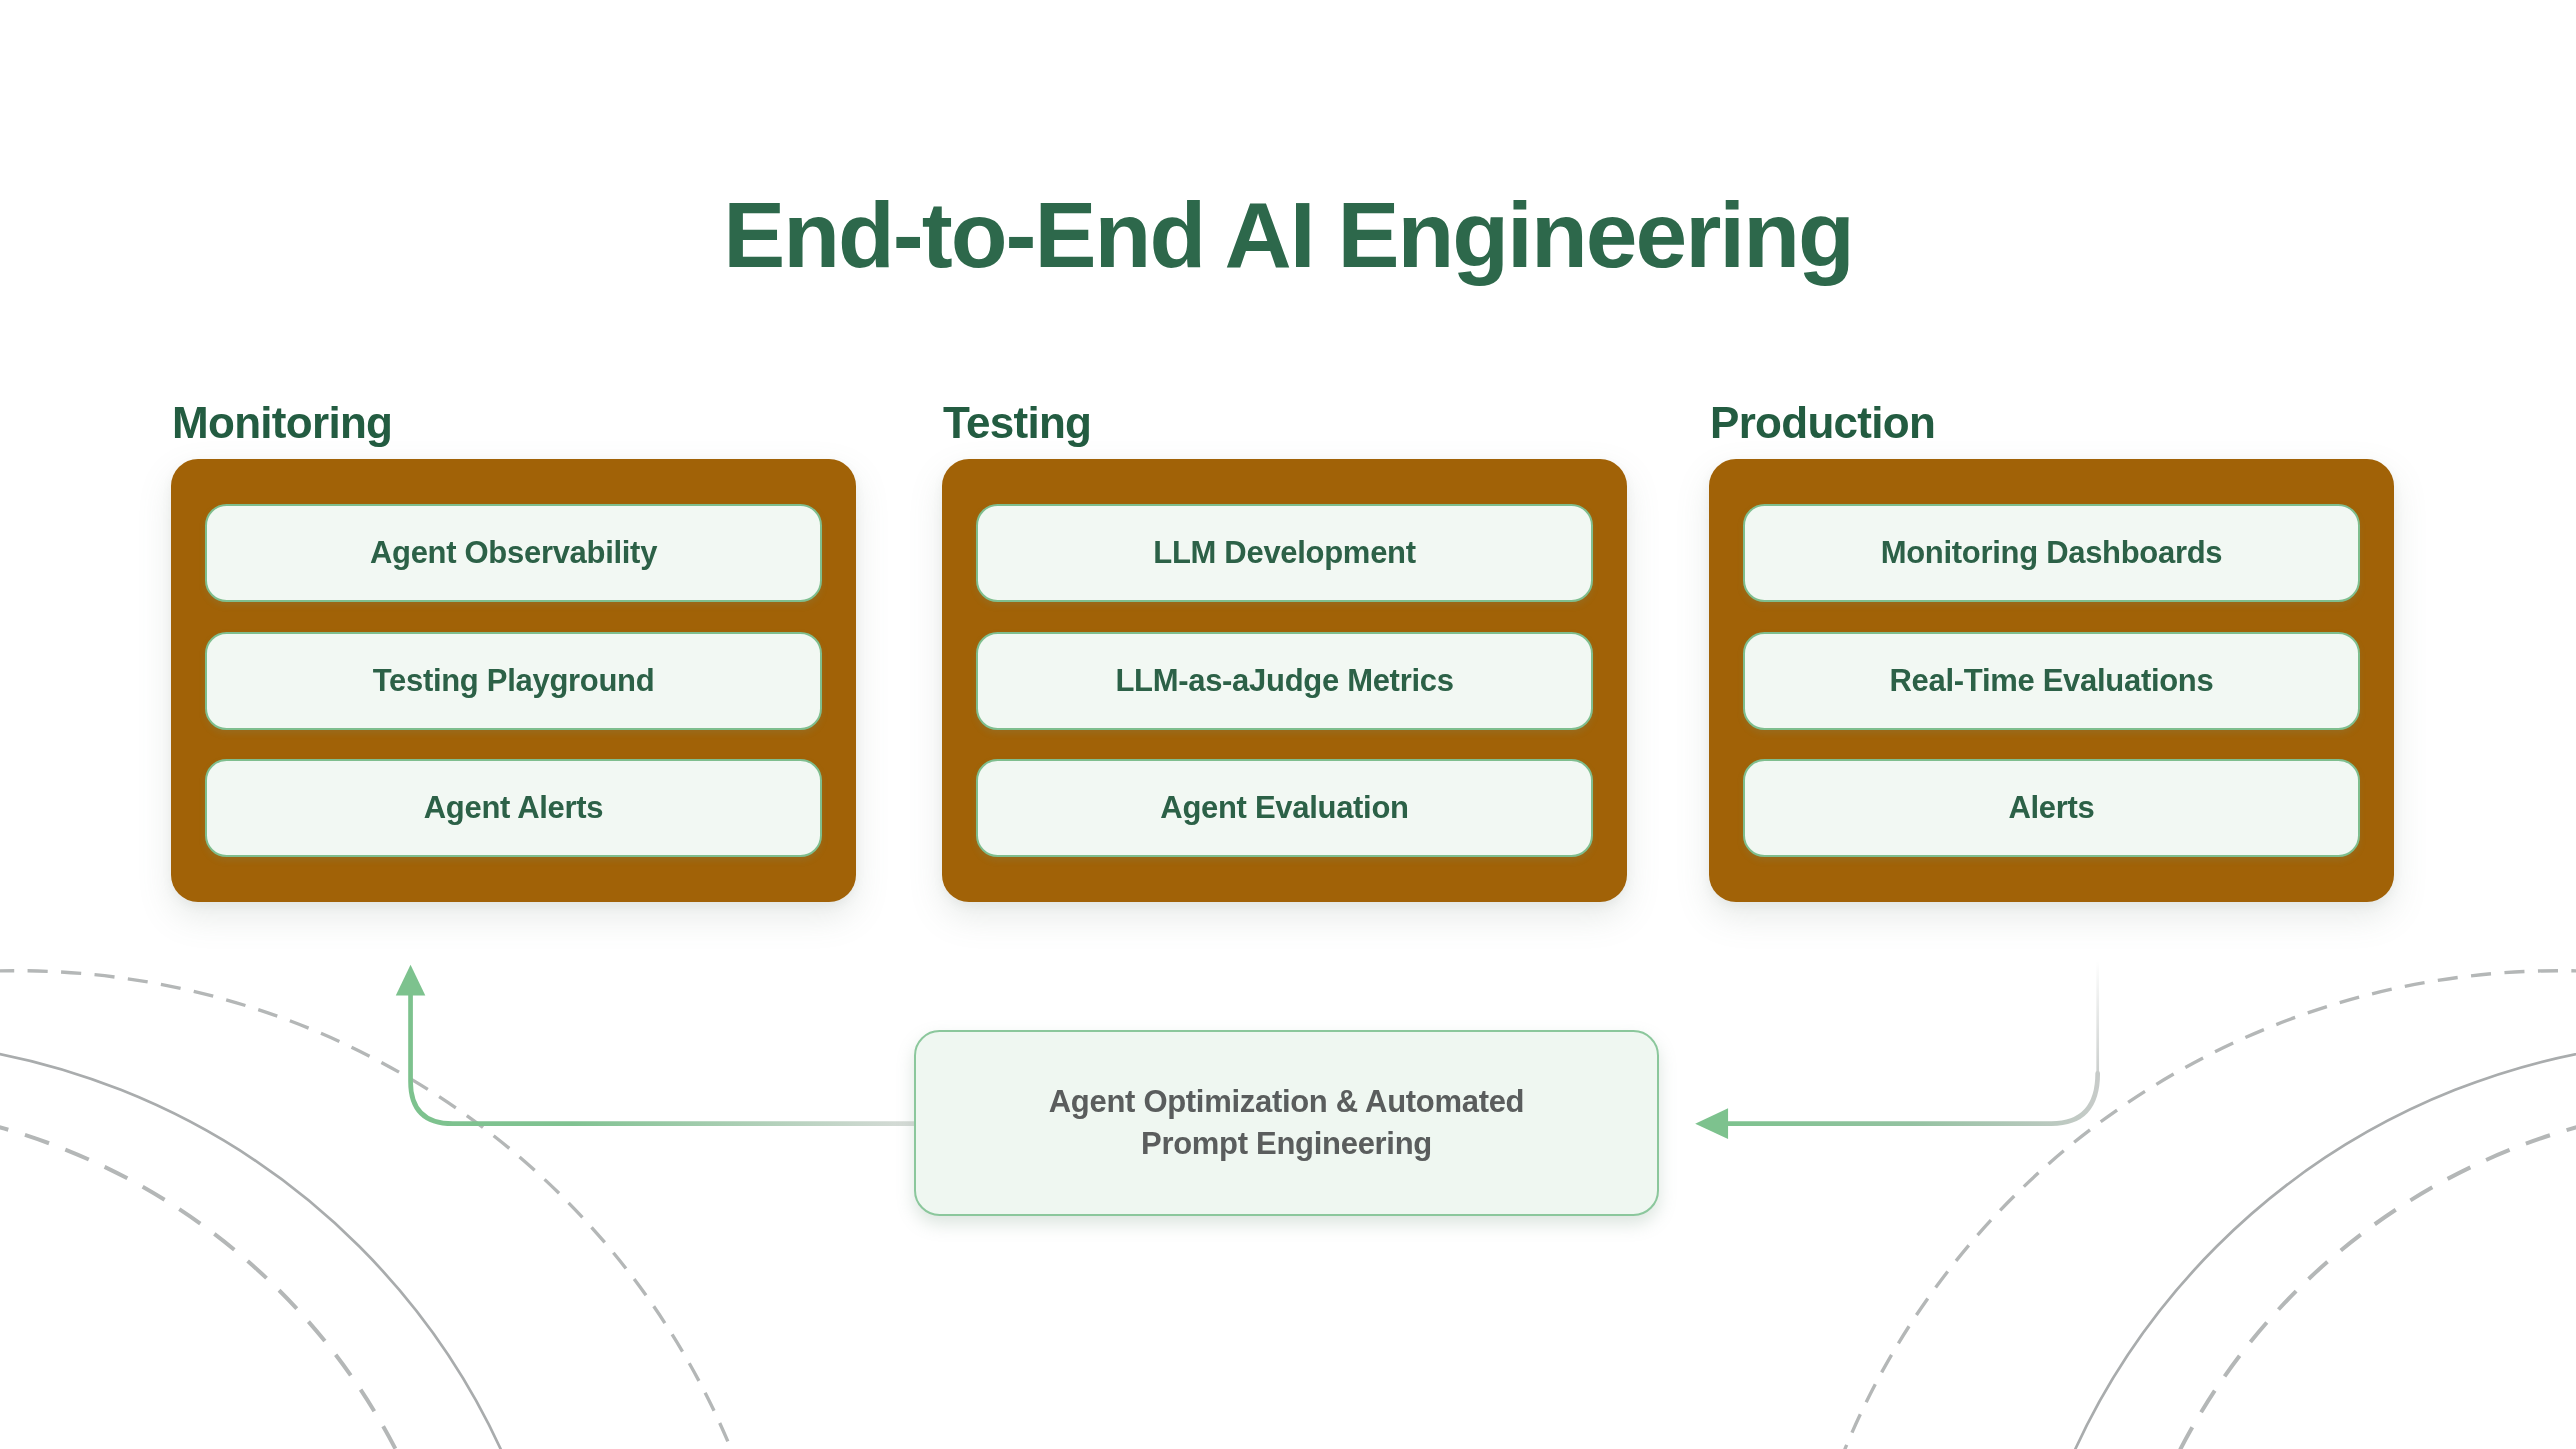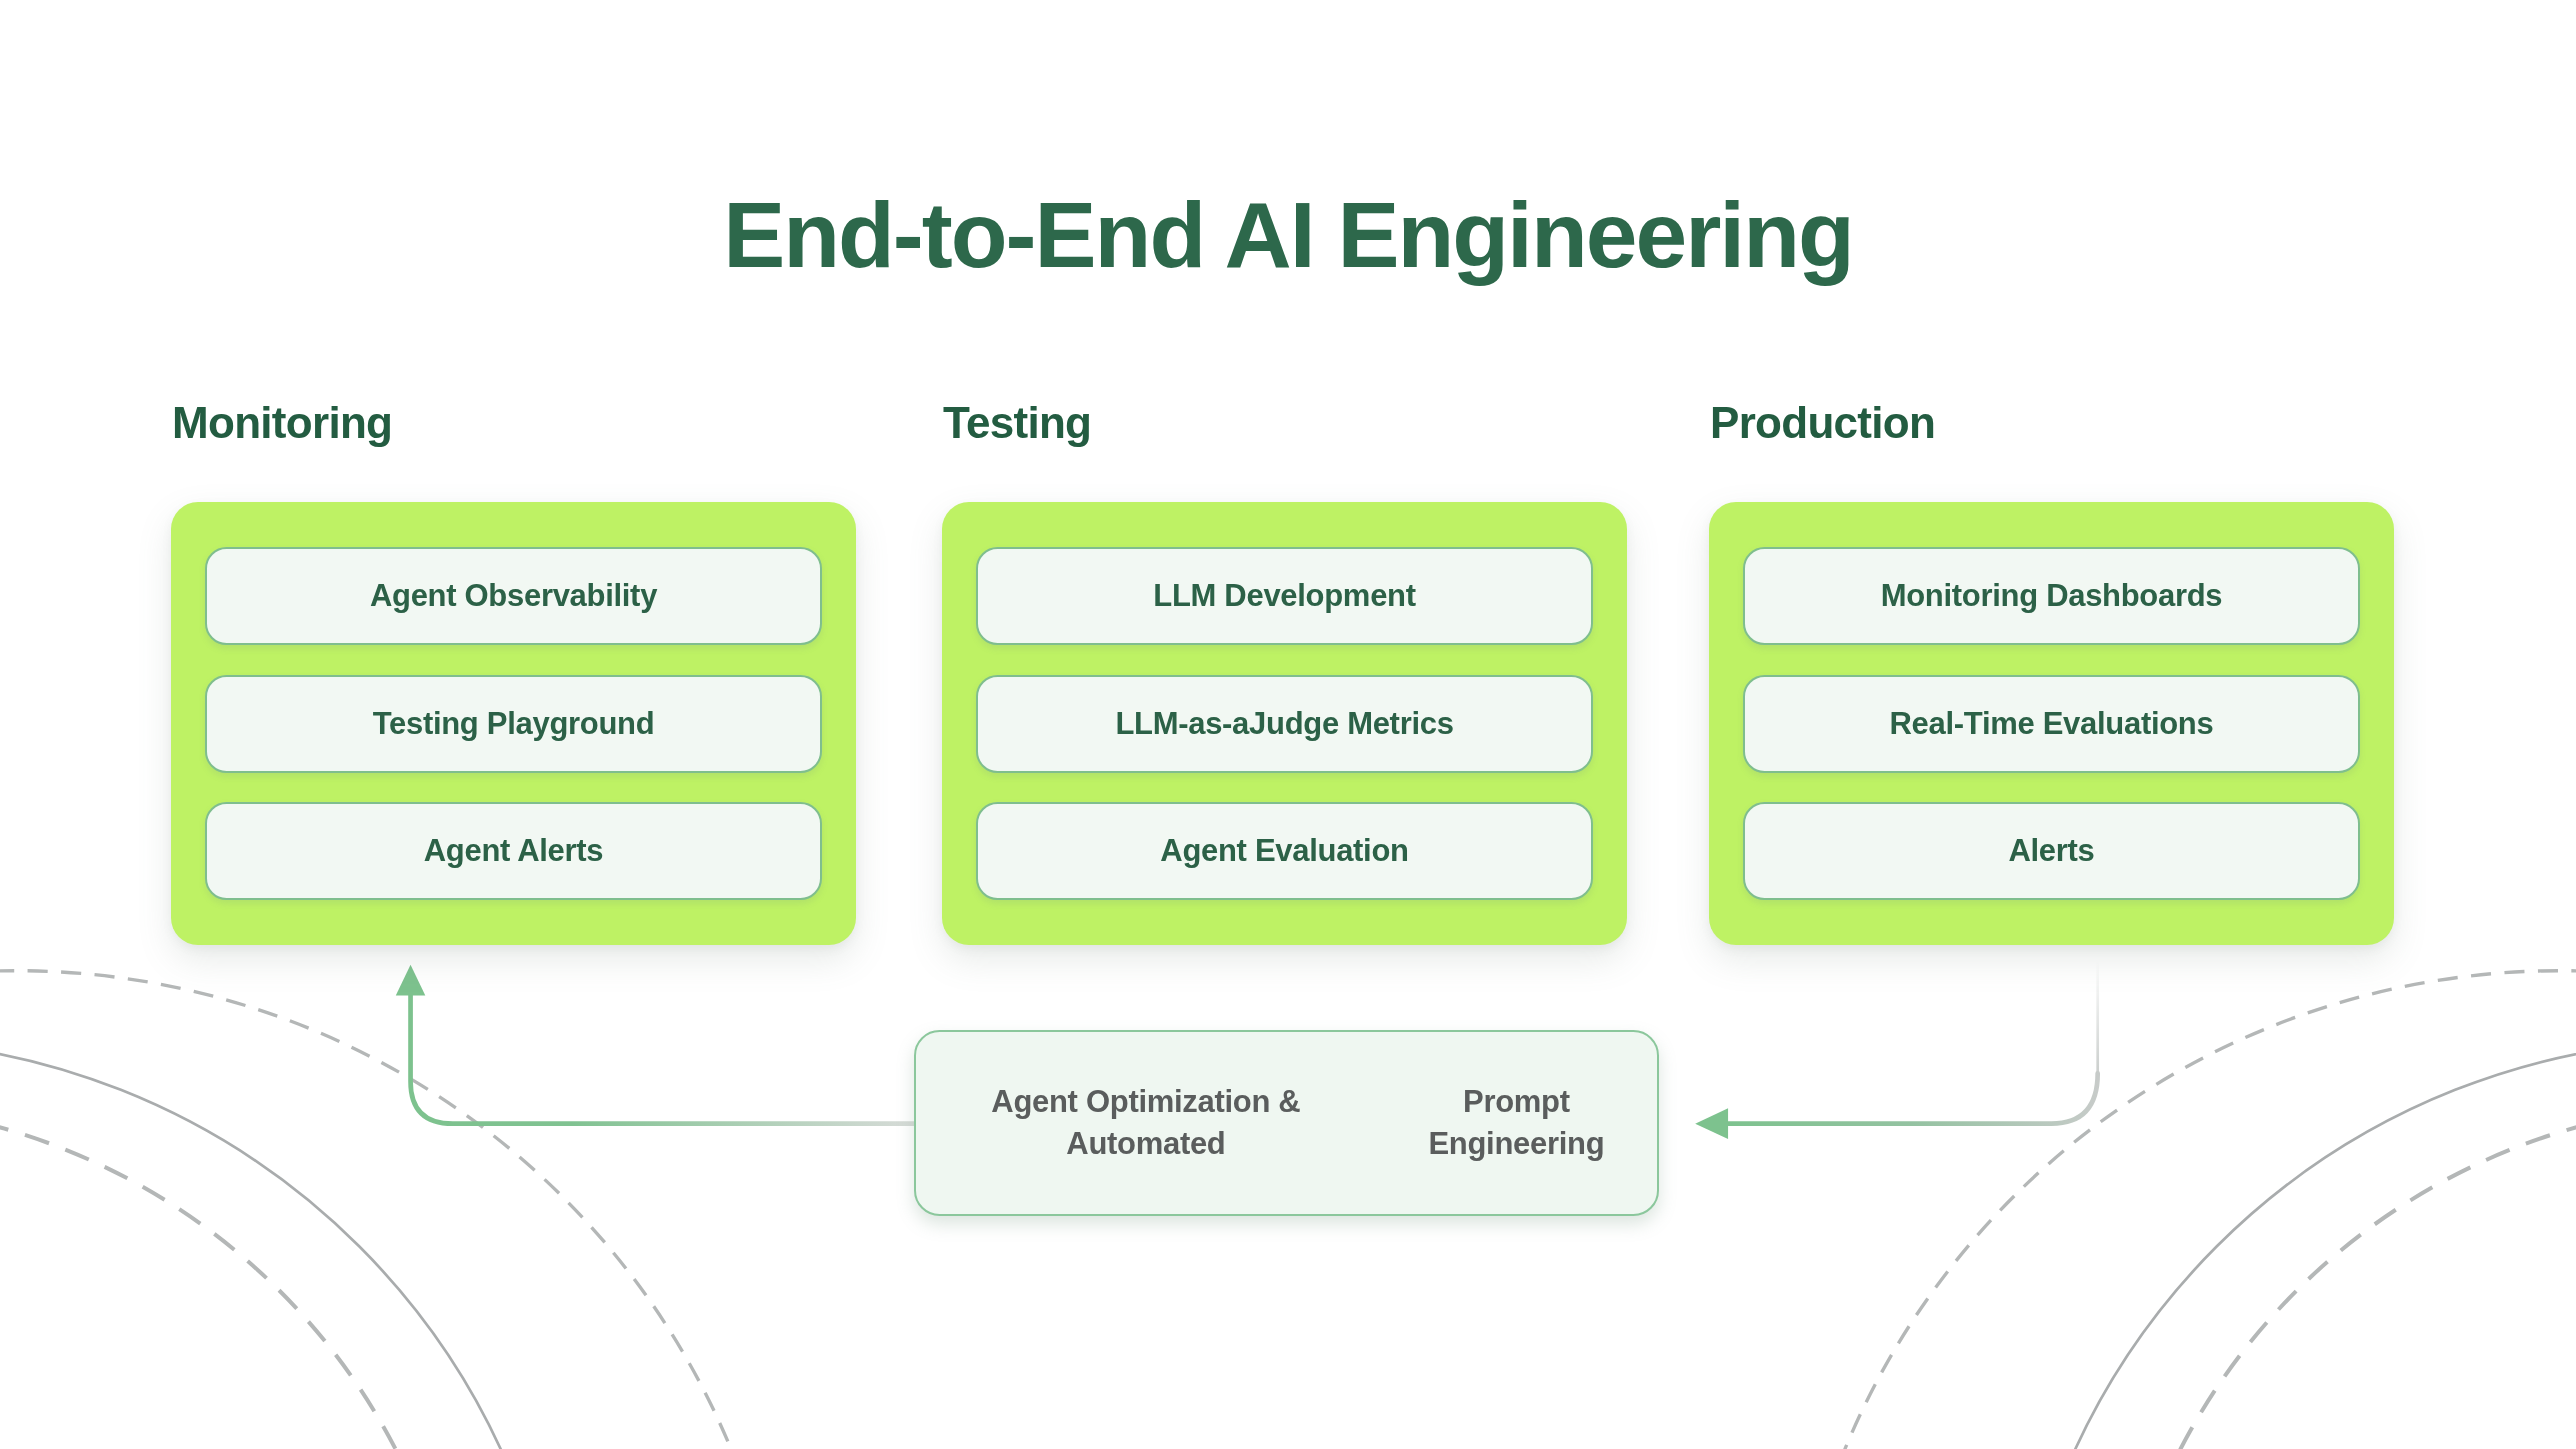--- a/index.html
+++ b/index.html
@@ -11,39 +11,39 @@
   .title{
     position:absolute;left:0;right:0;top:182px;margin:0;z-index:2;
     text-align:center;font-size:93px;line-height:107px;font-weight:700;
     letter-spacing:-2px;color:#2d684b;
   }
   .col-header{
     position:absolute;top:397px;z-index:2;
     font-size:44px;line-height:51px;font-weight:700;letter-spacing:-0.7px;color:#235c41;
   }
   .card{
-    position:absolute;top:502px;width:685px;height:443px;z-index:2;
-    background:#bef264;border-radius:27px;box-sizing:border-box;
+    position:absolute;top:459px;width:685px;height:443px;z-index:2;
+    background:#a16207;border-radius:27px;box-sizing:border-box;
     padding:45px 34px;
     box-shadow:0 14.8px 34px rgba(109,131,119,0.16),0 4px 9.4px rgba(109,131,119,0.08);
   }
   .pill{
     height:98px;margin-bottom:29.5px;box-sizing:border-box;
     background:#f2f8f3;border:2px solid #7fbe8e;border-radius:21.5px;
     display:flex;align-items:center;justify-content:center;
     box-shadow:0 3.4px 6px rgba(120,150,130,0.16);
   }
   .pill:last-child{margin-bottom:0;}
   .pill span{
     font-size:31px;font-weight:600;letter-spacing:-0.3px;color:#2c6147;
   }
   .opt-box{
     position:absolute;left:914px;top:1030px;width:745px;height:186px;z-index:2;
     box-sizing:border-box;background:#eff7f1;border:2px solid #8bc79c;border-radius:25.5px;
-    display:flex;flex-direction:row;align-items:center;justify-content:center;
+    display:flex;flex-direction:column;align-items:center;justify-content:center;
     box-shadow:0 8px 17.4px rgba(115,150,128,0.25);
   }
   .opt-line{
     font-size:31px;line-height:42px;font-weight:600;letter-spacing:-0.3px;
     color:#5a5d5d;text-align:center;
   }
 </style>
 </head>
 <body>
 

